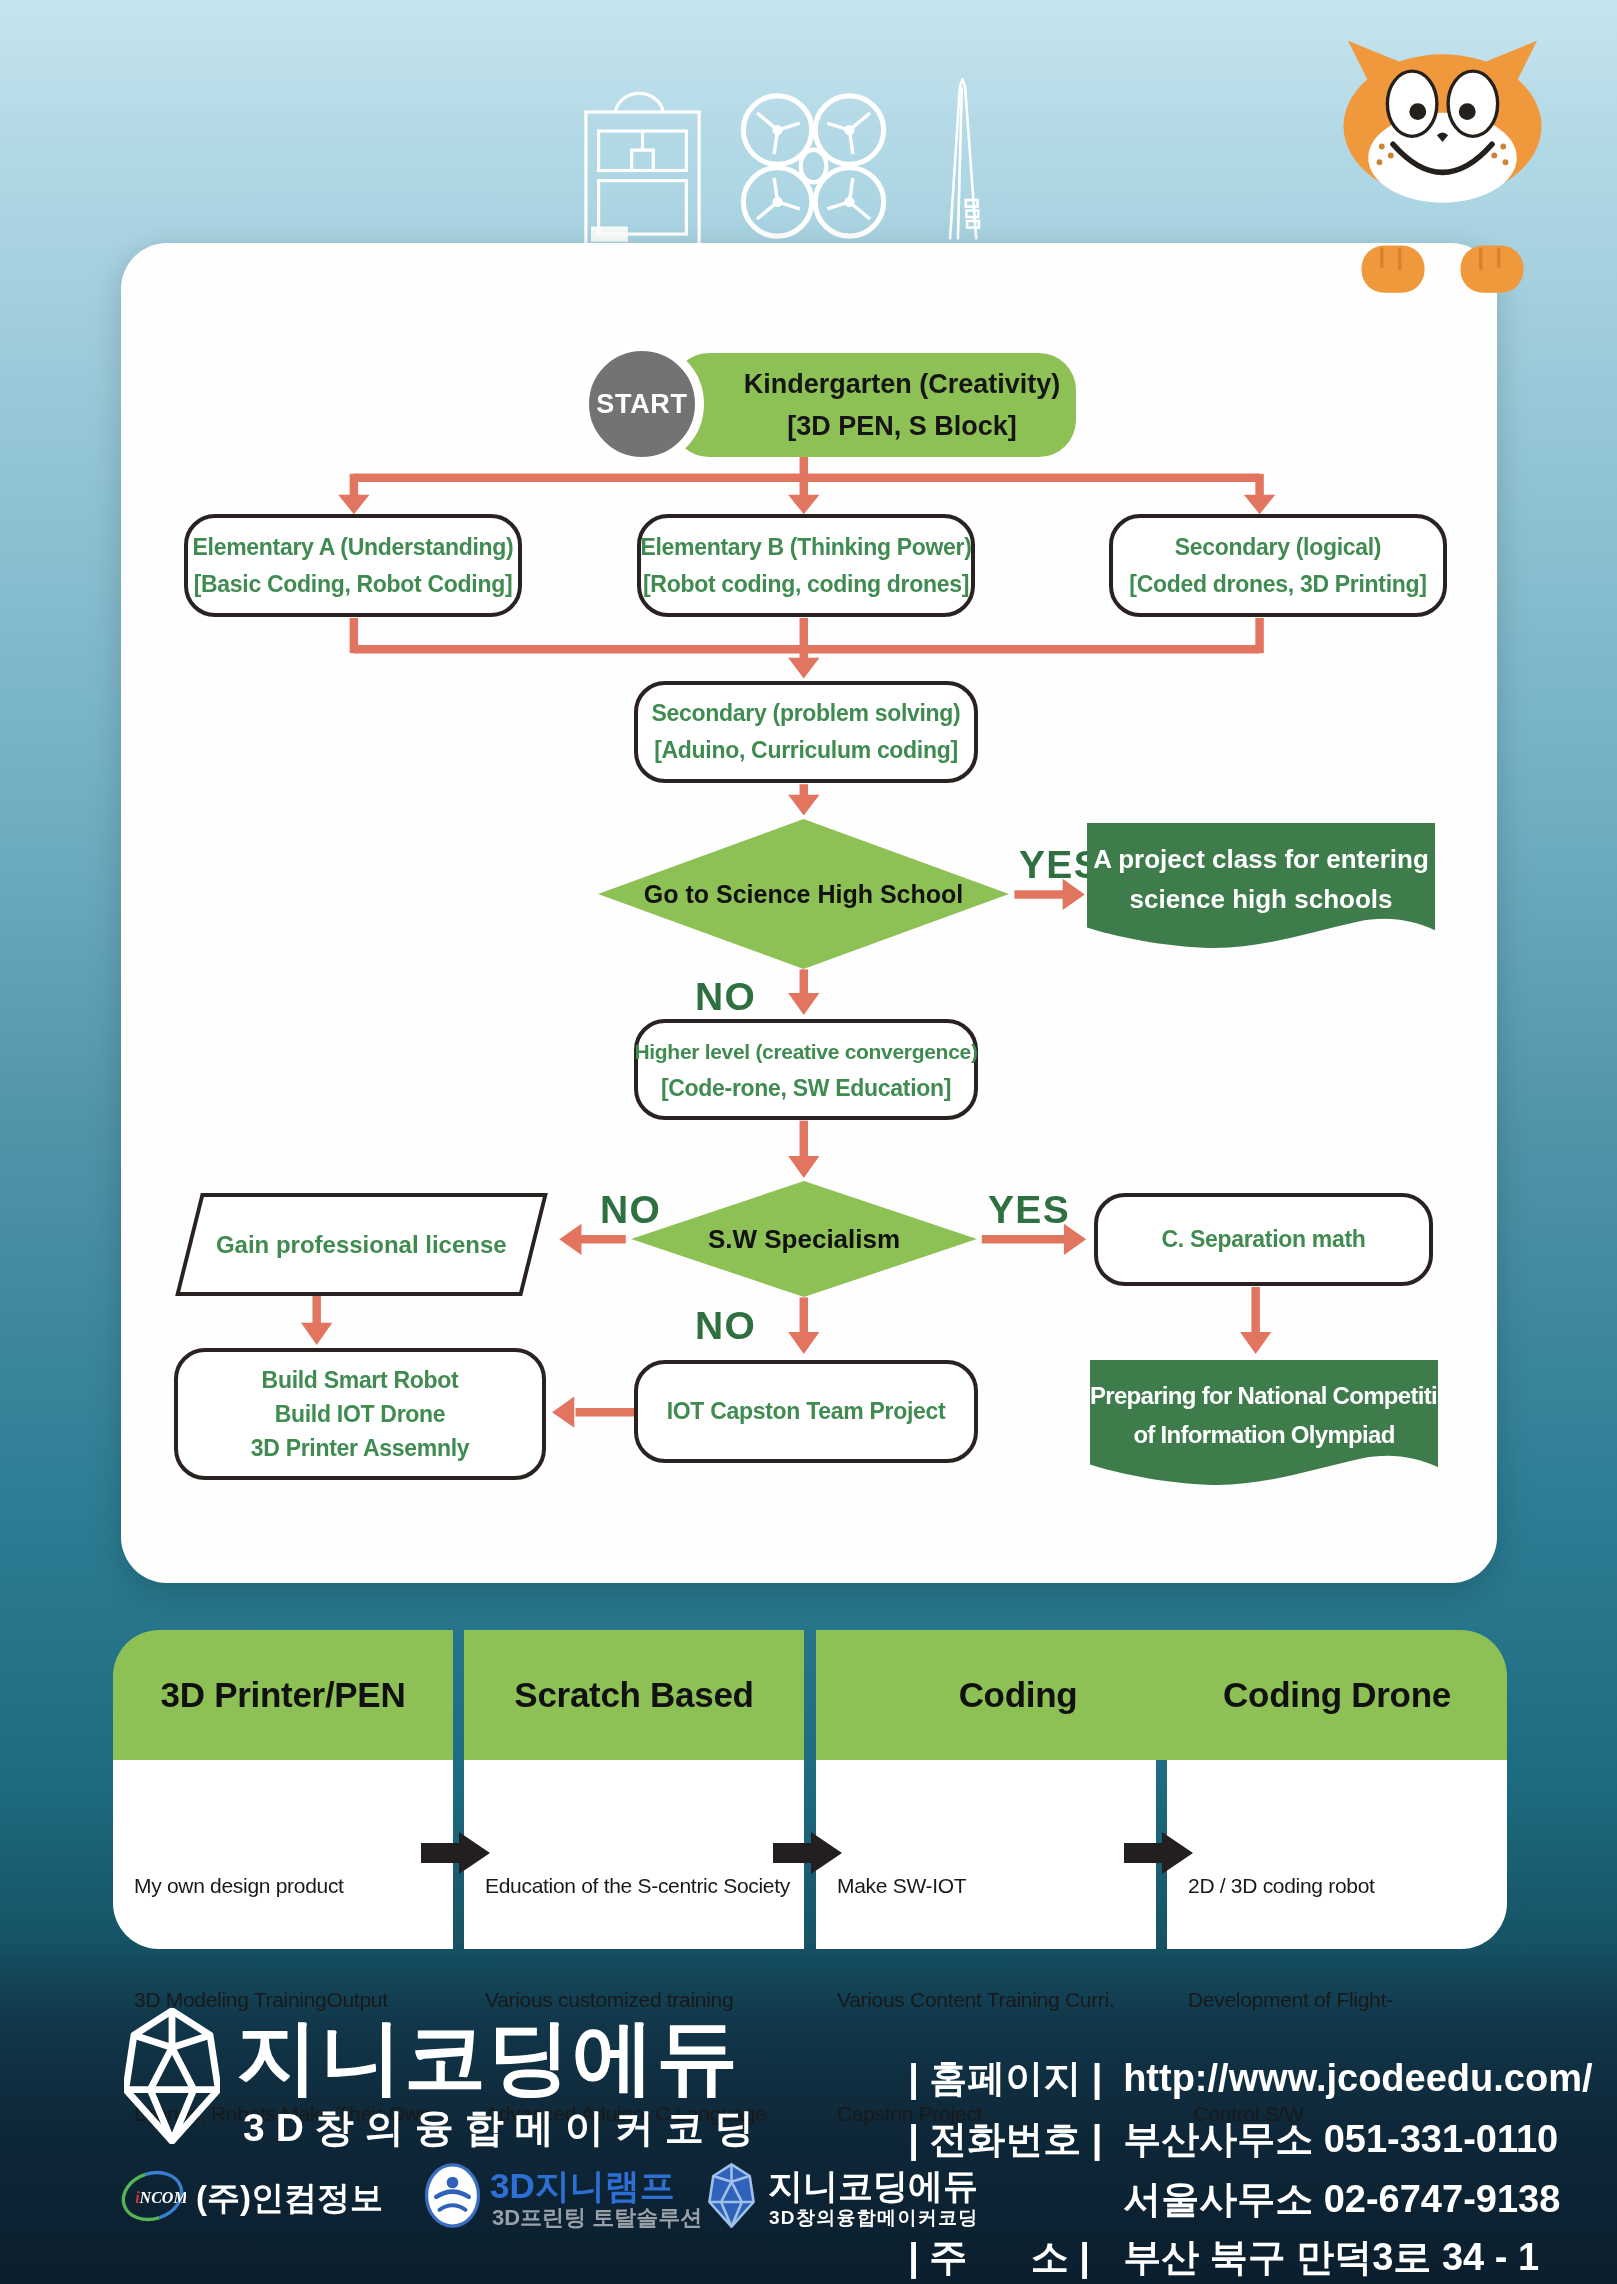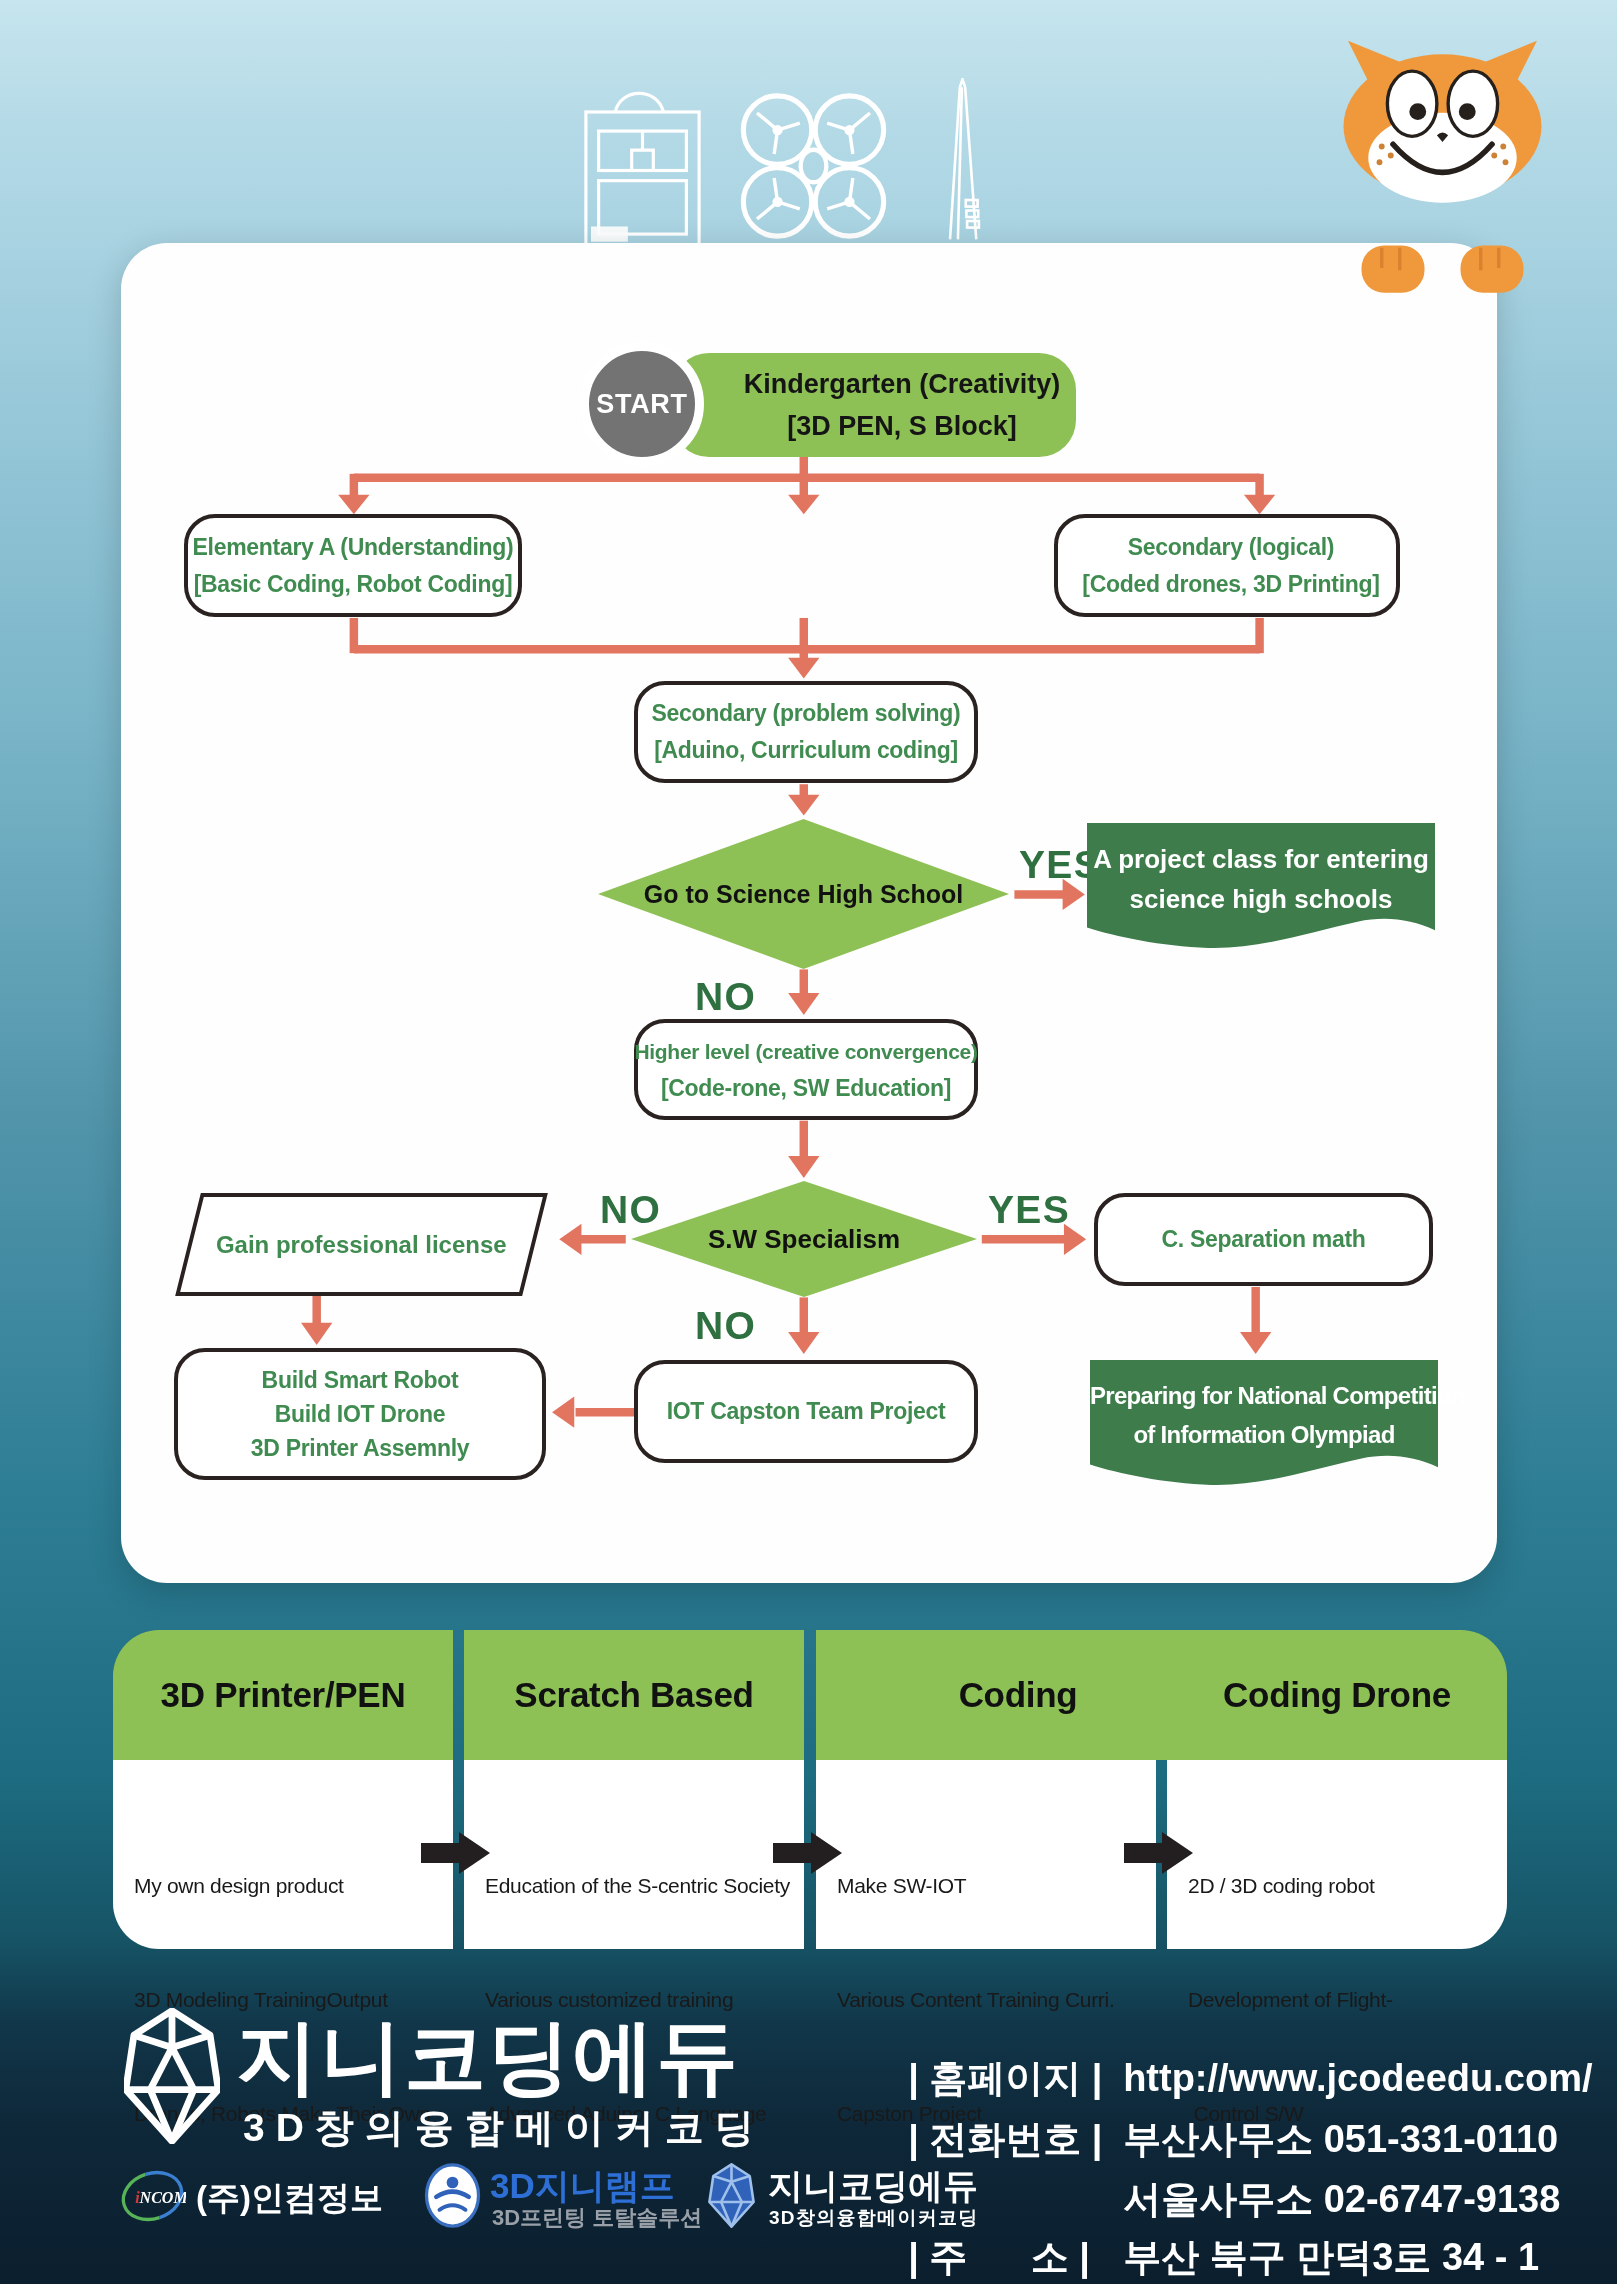--- a/index.html
+++ b/index.html
@@ -197,21 +197,25 @@
     <div class="ln">[3D PEN, S Block]</div>
   </div>
   <div class="abs start-circle" style="left:459px;top:99px;">
     <span>START</span>
   </div>
 
   <div class="abs node" style="left:63px;top:271px;width:330px;height:95px;">
     <div class="ln">Elementary A (Understanding)</div>
     <div class="ln">[Basic Coding, Robot Coding]</div>
   </div>
-  <div class="abs node" style="left:933px;top:271px;width:330px;height:95px;padding-left:8px;">
+  <div class="abs node" style="left:516px;top:271px;width:330px;height:95px;">
+    <div class="ln">Elementary B (Thinking Power)</div>
+    <div class="ln">[Robot coding, coding drones]</div>
+  </div>
+  <div class="abs node" style="left:988px;top:271px;width:330px;height:95px;">
     <div class="ln">Secondary (logical)</div>
     <div class="ln">[Coded drones, 3D Printing]</div>
   </div>
 
   <div class="abs node" style="left:513px;top:438px;width:336px;height:94px;">
     <div class="ln">Secondary (problem solving)</div>
     <div class="ln">[Aduino, Curriculum coding]</div>
   </div>
 
   <div class="abs diamond" style="left:477px;top:576px;width:411px;height:150px;font-size:25px;">

